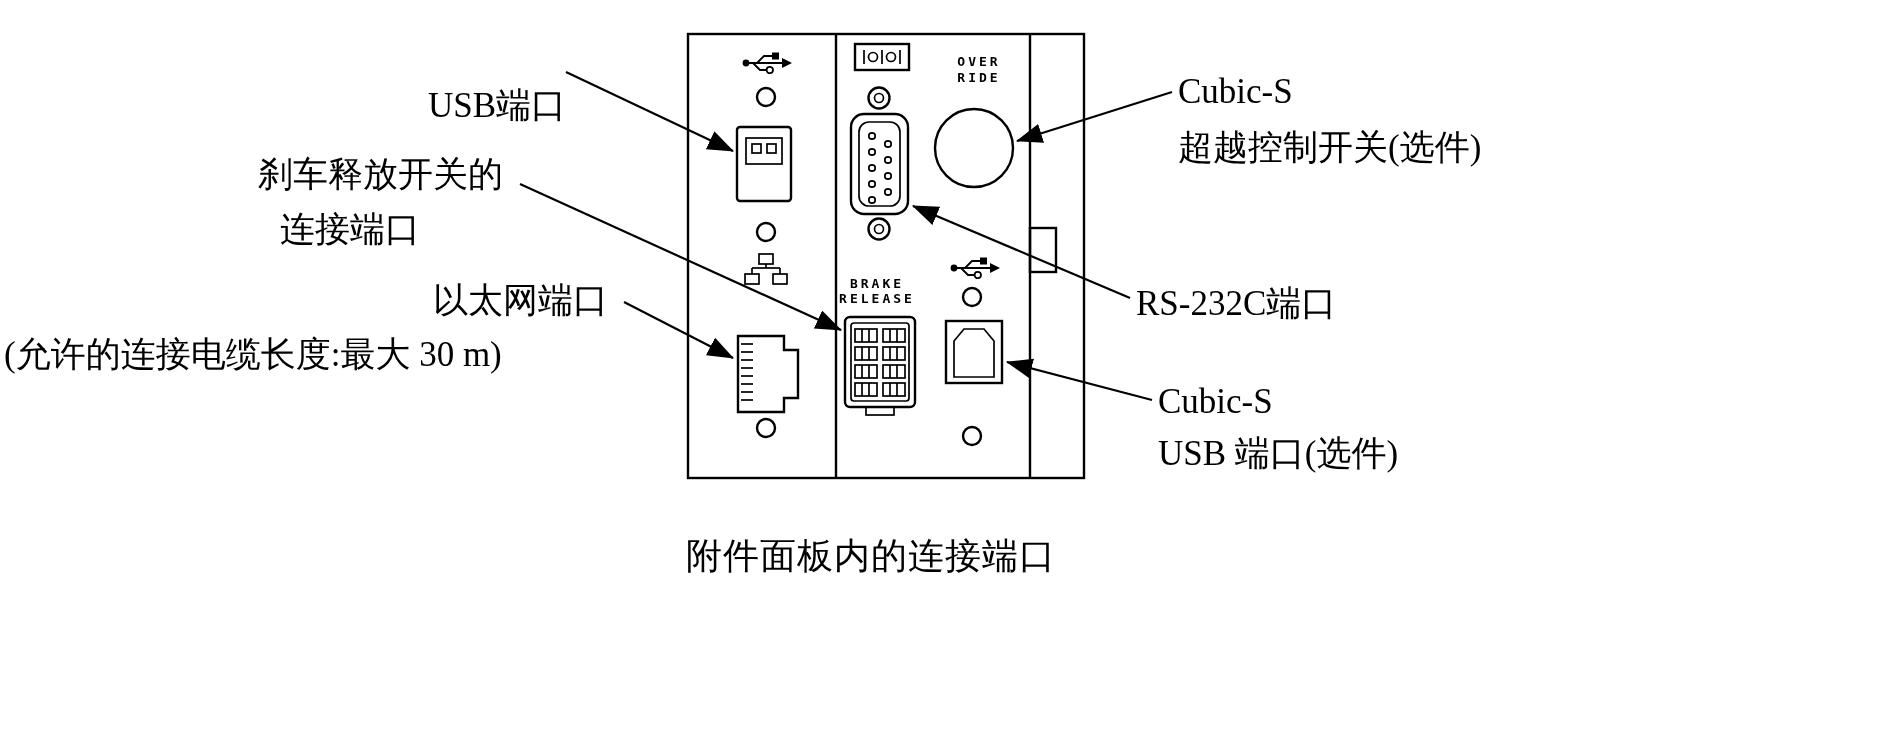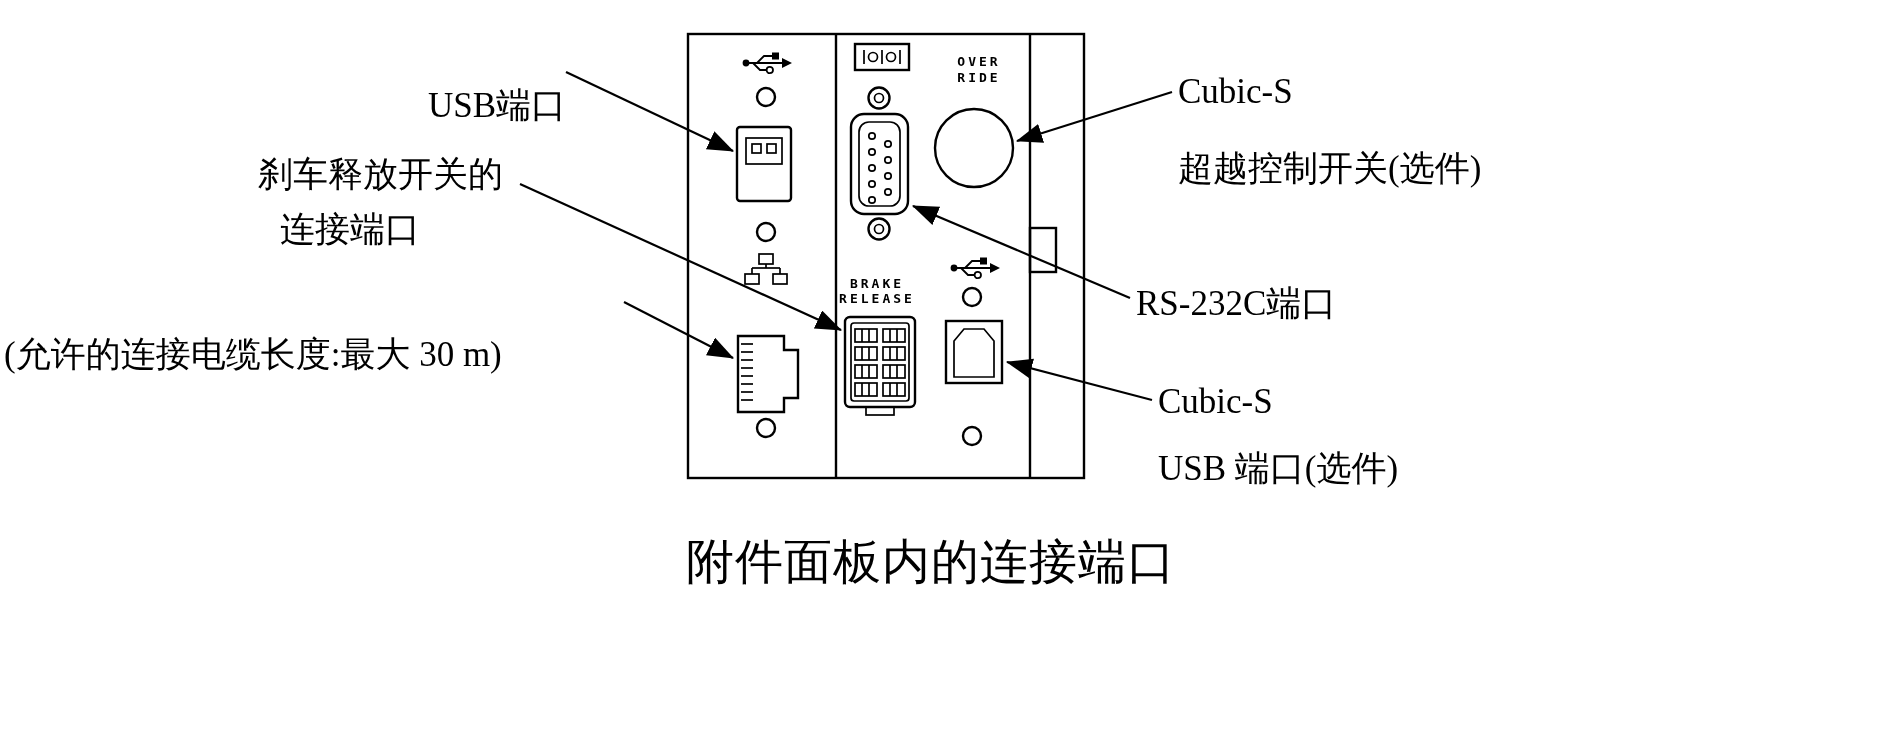--- a/index.html
+++ b/index.html
@@ -3,21 +3,21 @@
 <meta charset="utf-8">
 <style>
   html,body{margin:0;padding:0;background:#ffffff;}
   .canvas{position:relative;width:1894px;height:747px;background:#ffffff;overflow:hidden;}
   .canvas > svg{position:absolute;left:0;top:0;}
   .ln{stroke:#000;stroke-width:2.4;fill:none;stroke-linejoin:miter;}
   .ln2{stroke:#000;stroke-width:1.7;fill:none;}
   .arrow{stroke:#000;stroke-width:2.2;fill:none;}
   .panel-label{font-family:"DejaVu Sans Mono",monospace;font-size:13px;font-weight:bold;letter-spacing:3px;fill:#000;text-anchor:middle;}
   .callout{position:absolute;font-family:"Liberation Serif","DejaVu Serif",serif;font-size:35px;color:#000;white-space:nowrap;line-height:1;}
-  .caption{font-size:48px;letter-spacing:1px;}
+  .caption{font-size:36px;letter-spacing:1px;}
 </style>
 </head>
 <body>
 
 <div class="canvas">
 
   <svg width="1894" height="747" viewBox="0 0 1894 747">
     <defs>
       <marker id="arrow" markerWidth="13" markerHeight="10" refX="11.5" refY="4.5" orient="auto">
         <path d="M0,0 L12,4.5 L0,9 z" fill="#000"></path>
@@ -162,22 +162,23 @@
       <line x1="624" y1="302" x2="733" y2="358" marker-end="url(#arrow)"></line>
       <line x1="1172" y1="92" x2="1017" y2="141" marker-end="url(#arrow)"></line>
       <line x1="1130" y1="298" x2="913" y2="206" marker-end="url(#arrow)"></line>
       <line x1="1152" y1="400" x2="1007" y2="362" marker-end="url(#arrow)"></line>
     </g>
   </svg>
 
   <div class="callout" style="left:428px;top:52px;margin-top:36px;">USB端口</div>
   <div class="callout" style="left:258px;top:157px;text-align:right;">刹车释放开关的</div>
   <div class="callout" style="left:258px;top:212px;margin-left:22px;">连接端口</div>
+  <div class="callout" style="left:433px;top:283px;">以太网端口</div>
   <div class="callout" style="left:4px;top:337px;text-align:right;">(允许的连接电缆长度:最大 30 m)</div>
   <div class="callout" style="left:1178px;top:74px;">Cubic-S</div>
-  <div class="callout" style="left:1178px;top:130px;margin-top:21px;">超越控制开关(选件)</div>
+  <div class="callout" style="left:1178px;top:130px;">超越控制开关(选件)</div>
   <div class="callout" style="left:1136px;top:286px;">RS-232C端口</div>
   <div class="callout" style="left:1158px;top:384px;">Cubic-S</div>
-  <div class="callout" style="left:1158px;top:436px;margin-top:15px;">USB 端口(选件)</div>
+  <div class="callout" style="left:1158px;top:436px;">USB 端口(选件)</div>
 
   <div class="callout caption" style="left:686px;top:538px;">附件面板内的连接端口</div>
 
 </div>
 
 </body></html>

